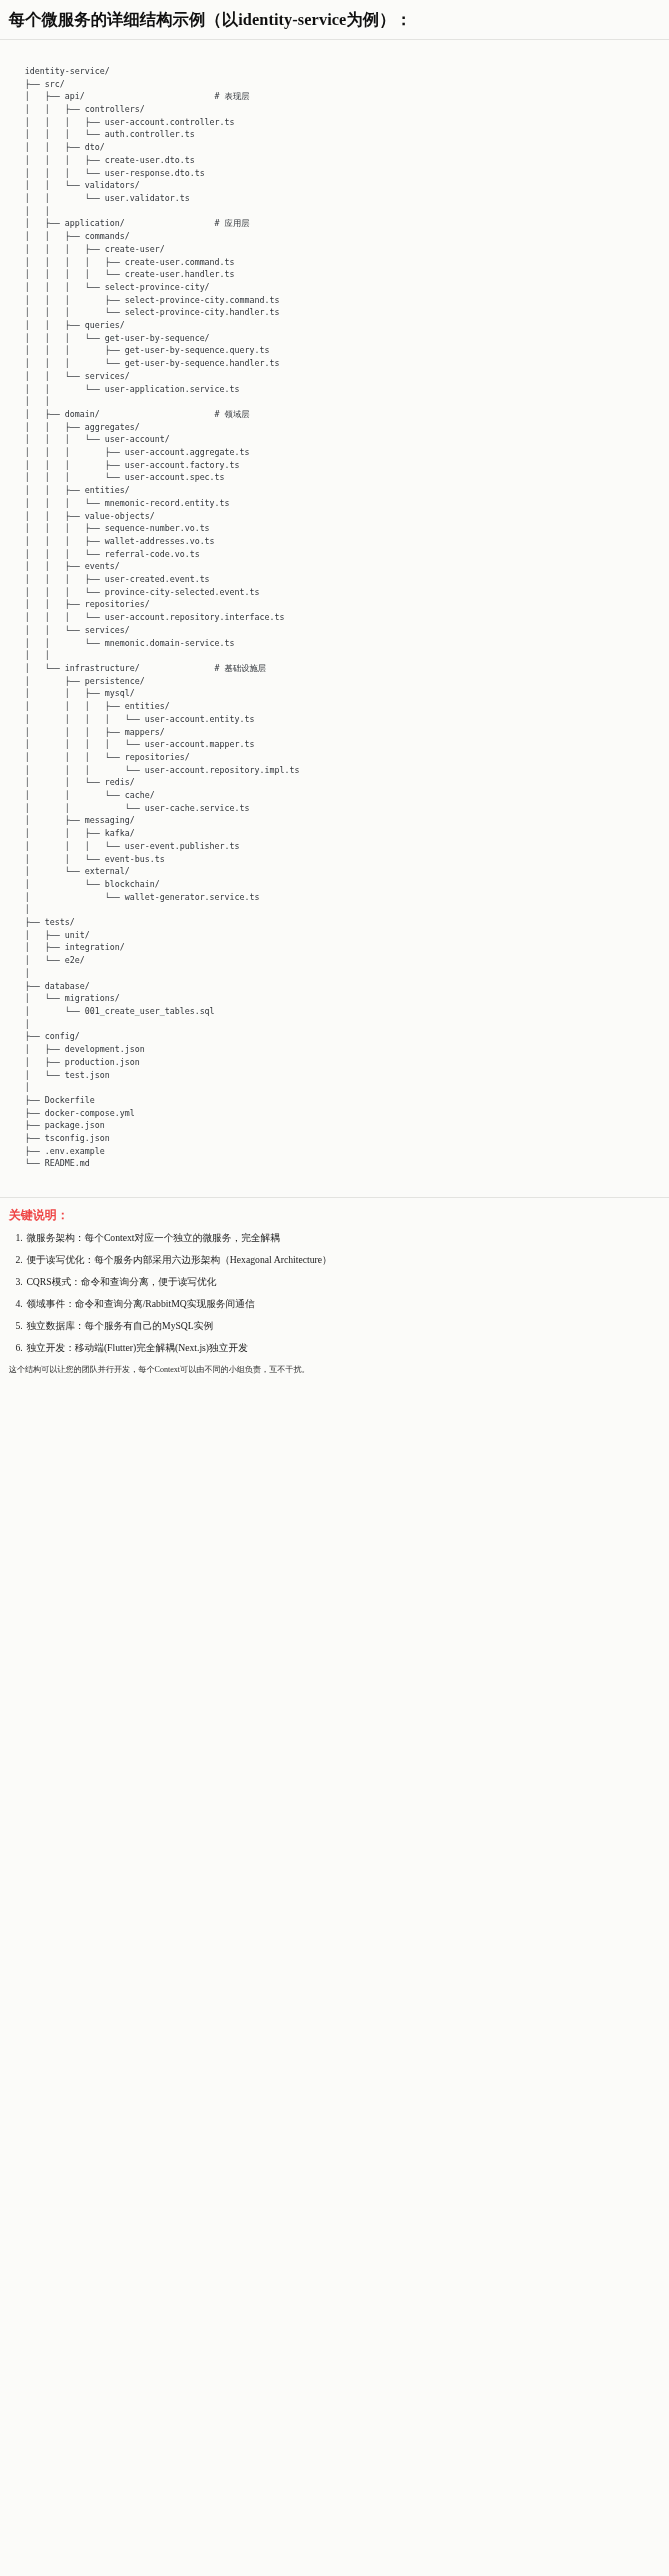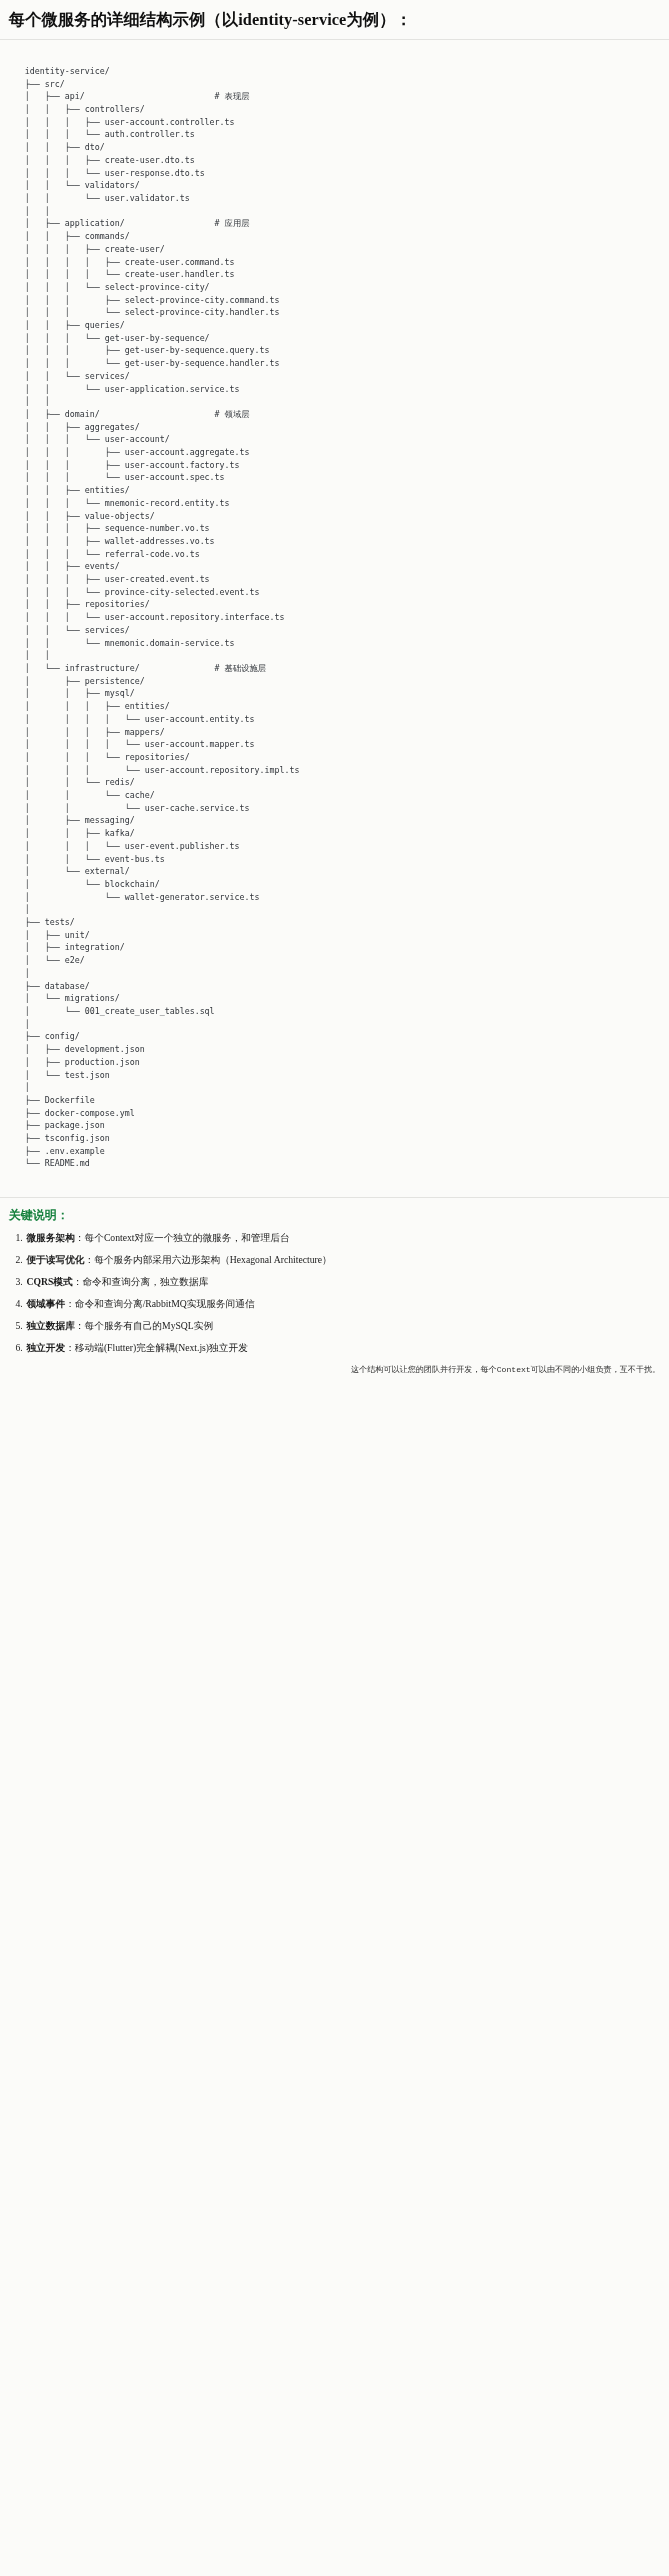--- a/index.html
+++ b/index.html
@@ -55,45 +55,44 @@
   
   .notes-block {
     padding: 8.8px 8.8px 7.5px 8.8px;
     background: #fbfbf9;
   }
   .notes-title {
     font-family: "Liberation Serif", serif;
     font-weight: bold;
     font-size: 12px;
     line-height: 1.4;
-    color: #15803d;
+    color: #ef4444;
     margin: 0 0 6.3px 0;
   }
   ol.notes-list {
     margin: 0;
     padding: 0 0 0 16.3px;
     font-family: "Liberation Serif", serif;
     font-size: 9.7px;
     line-height: 1.55;
     color: #1b1b1b;
   }
   ol.notes-list li {
     margin: 0 0 6.9px 0;
     padding-left: 1.3px;
   }
   ol.notes-list li b {
-    font-weight: bold;
+    font-weight: normal;
   }
   .notes-footer {
     margin: 8.8px 0 0 0;
-    font-family: Liberation Mono, monospace;
+    font-family: Liberation Serif, serif;
     font-size: 8.1px;
     line-height: 1.6;
     color: #2b2b2b;
-    text-align: right;
   }
 </style>
 </head>
 <body>
 
 <div class="page">
 
   <div class="doc-header">
     <h1 class="doc-title">每个微服务的详细结构示例（以identity-service为例）：</h1>
   </div>
@@ -186,27 +185,27 @@
 ├── tsconfig.json
 ├── .env.example
 └── README.md</pre>
   </div>
 
   <div class="notes-block">
     <h2 class="notes-title">关键说明：</h2>
 
     <ol class="notes-list">
       <li>
-        <b>微服务架构</b><span>：</span><span>每个Context对应一个独立的微服务，和管理后台</span>
+        <b>微服务架构</b><span>：</span><span>每个Context对应一个独立的微服务，完全解耦</span>
       </li>
       <li>
         <b>便于读写优化</b><span>：</span><span>每个服务内部采用六边形架构（Hexagonal Architecture）</span>
       </li>
       <li>
-        <b>CQRS模式</b><span>：</span><span>命令和查询分离，独立数据库</span>
+        <b>CQRS模式</b><span>：</span><span>命令和查询分离，便于读写优化</span>
       </li>
       <li>
         <b>领域事件</b><span>：</span><span>命令和查询分离/RabbitMQ实现服务间通信</span>
       </li>
       <li>
         <b>独立数据库</b><span>：</span><span>每个服务有自己的MySQL实例</span>
       </li>
       <li>
         <b>独立开发</b><span>：</span><span>移动端(Flutter)完全解耦(Next.js)独立开发</span>
       </li>

